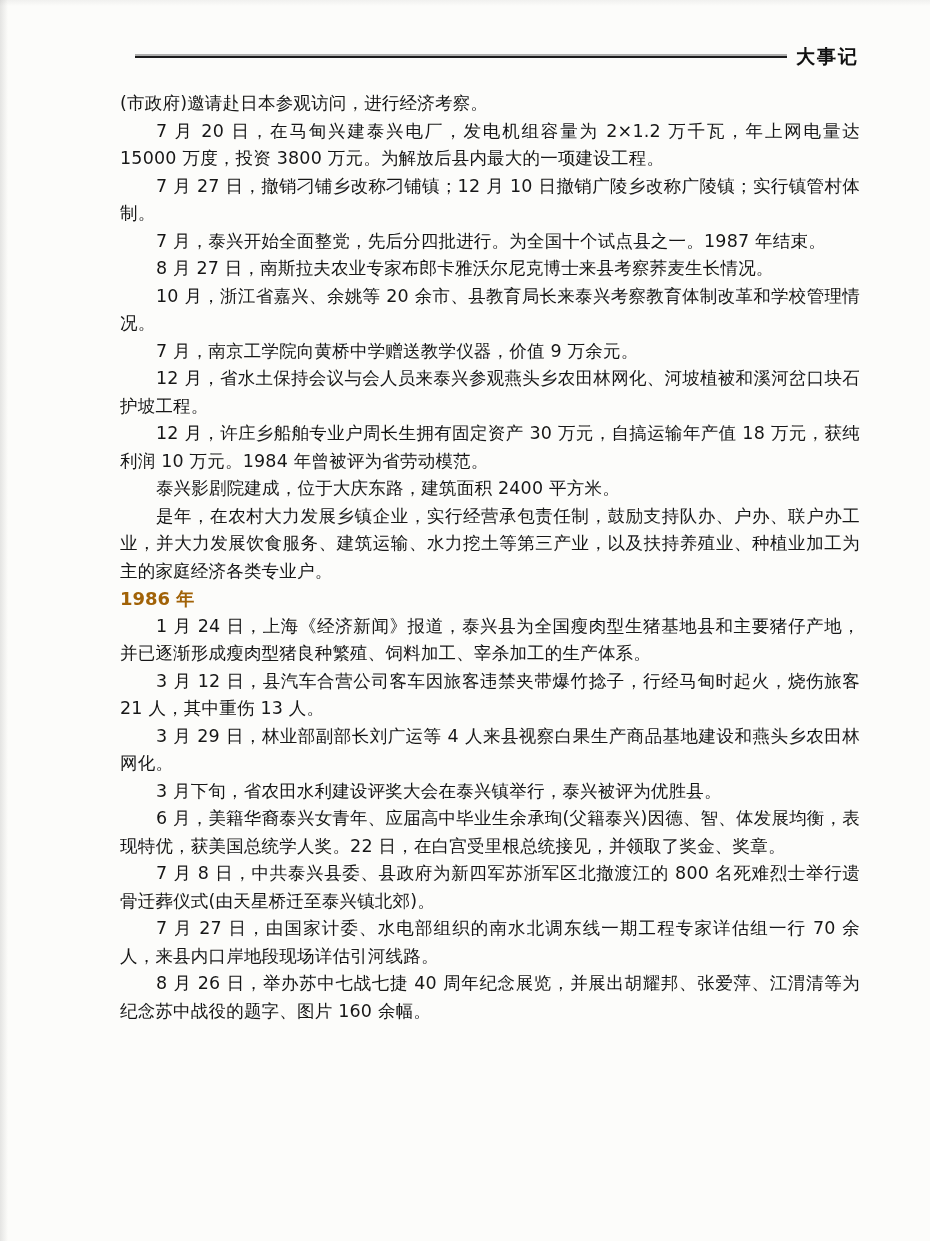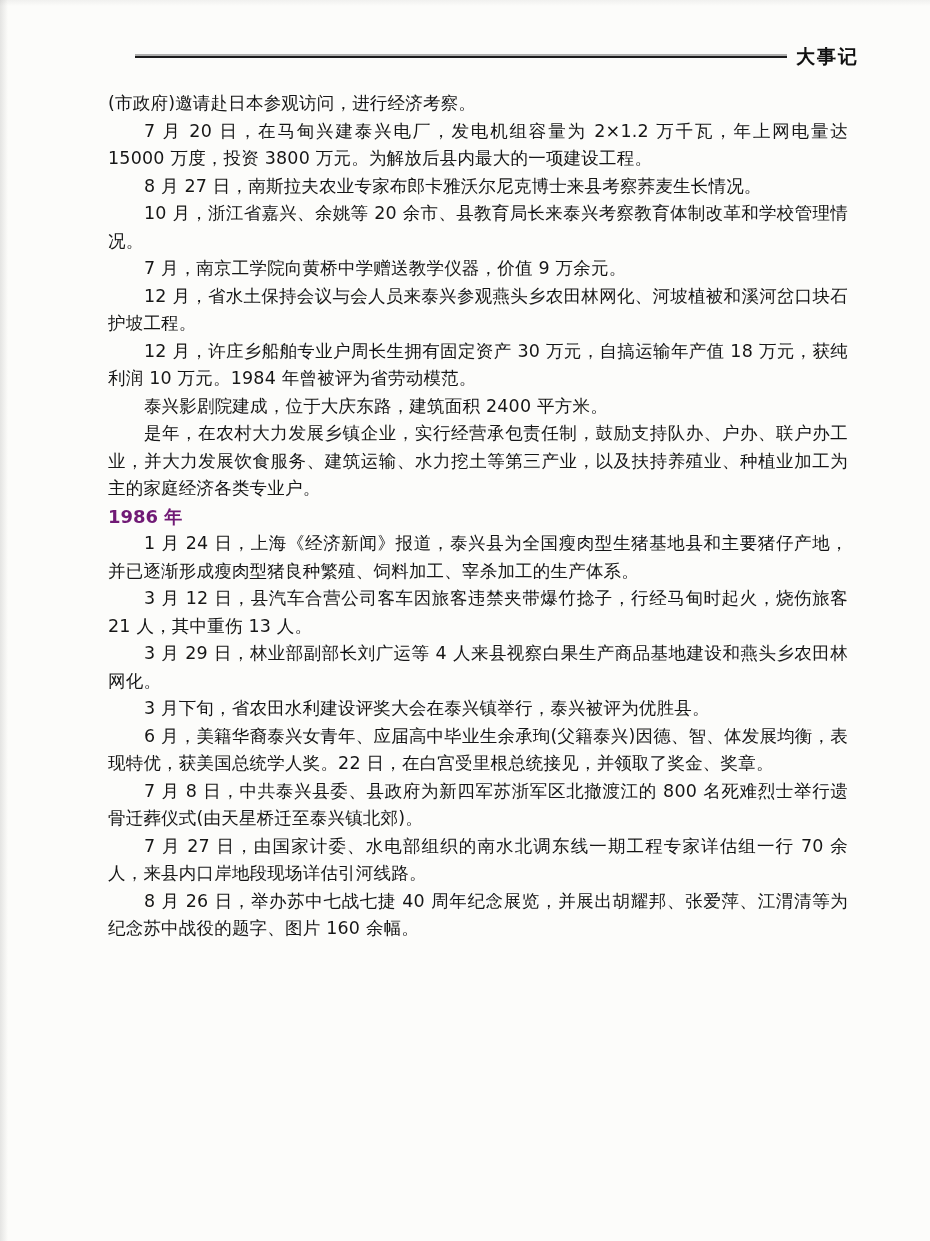--- a/index.html
+++ b/index.html
@@ -52,21 +52,21 @@
     top: 0;
     font-size: 19px;
     font-weight: 700;
     color: #111;
     letter-spacing: 2px;
     white-space: nowrap;
   }
 
   .page-body {
     position: absolute;
-    left: 108px;
+    left: 120px;
     top: 90px;
     width: 740px;
     font-size: 17.5px;
     line-height: 27.5px;
     color: #161616;
     text-align: justify;
     text-justify: inter-character;
   }
   .page-body p {
     margin: 0;
@@ -76,39 +76,41 @@
   }
   .page-body p.no-indent {
     text-indent: 0;
   }
   .year-heading {
     margin: 0;
     padding: 0;
     font-size: 18px;
     line-height: 27.5px;
     font-weight: 700;
-    color: #701a75;
+    color: #a16207;
     text-indent: 0;
     text-align: left;
   }
 </style>
 </head>
 <body>
 
 <div class="scan-edge-left"></div>
 <div class="scan-edge-top"></div>
 
 <div class="page-header">
   <div class="header-rule"></div>
   <div class="header-title">大事记</div>
 </div>
 
 <div class="page-body">
   <p class="no-indent">(市政府)邀请赴日本参观访问，进行经济考察。</p>
   <p>7 月 20 日，在马甸兴建泰兴电厂，发电机组容量为 2×1.2 万千瓦，年上网电量达 15000 万度，投资 3800 万元。为解放后县内最大的一项建设工程。</p>
+  <p>7 月 27 日，撤销刁铺乡改称刁铺镇；12 月 10 日撤销广陵乡改称广陵镇；实行镇管村体制。</p>
+  <p>7 月，泰兴开始全面整党，先后分四批进行。为全国十个试点县之一。1987 年结束。</p>
   <p>8 月 27 日，南斯拉夫农业专家布郎卡雅沃尔尼克博士来县考察荞麦生长情况。</p>
   <p>10 月，浙江省嘉兴、余姚等 20 余市、县教育局长来泰兴考察教育体制改革和学校管理情况。</p>
   <p>7 月，南京工学院向黄桥中学赠送教学仪器，价值 9 万余元。</p>
   <p>12 月，省水土保持会议与会人员来泰兴参观燕头乡农田林网化、河坡植被和溪河岔口块石护坡工程。</p>
   <p>12 月，许庄乡船舶专业户周长生拥有固定资产 30 万元，自搞运输年产值 18 万元，获纯利润 10 万元。1984 年曾被评为省劳动模范。</p>
   <p>泰兴影剧院建成，位于大庆东路，建筑面积 2400 平方米。</p>
   <p>是年，在农村大力发展乡镇企业，实行经营承包责任制，鼓励支持队办、户办、联户办工业，并大力发展饮食服务、建筑运输、水力挖土等第三产业，以及扶持养殖业、种植业加工为主的家庭经济各类专业户。</p>
 
   <h2 class="year-heading">1986 年</h2>
 

